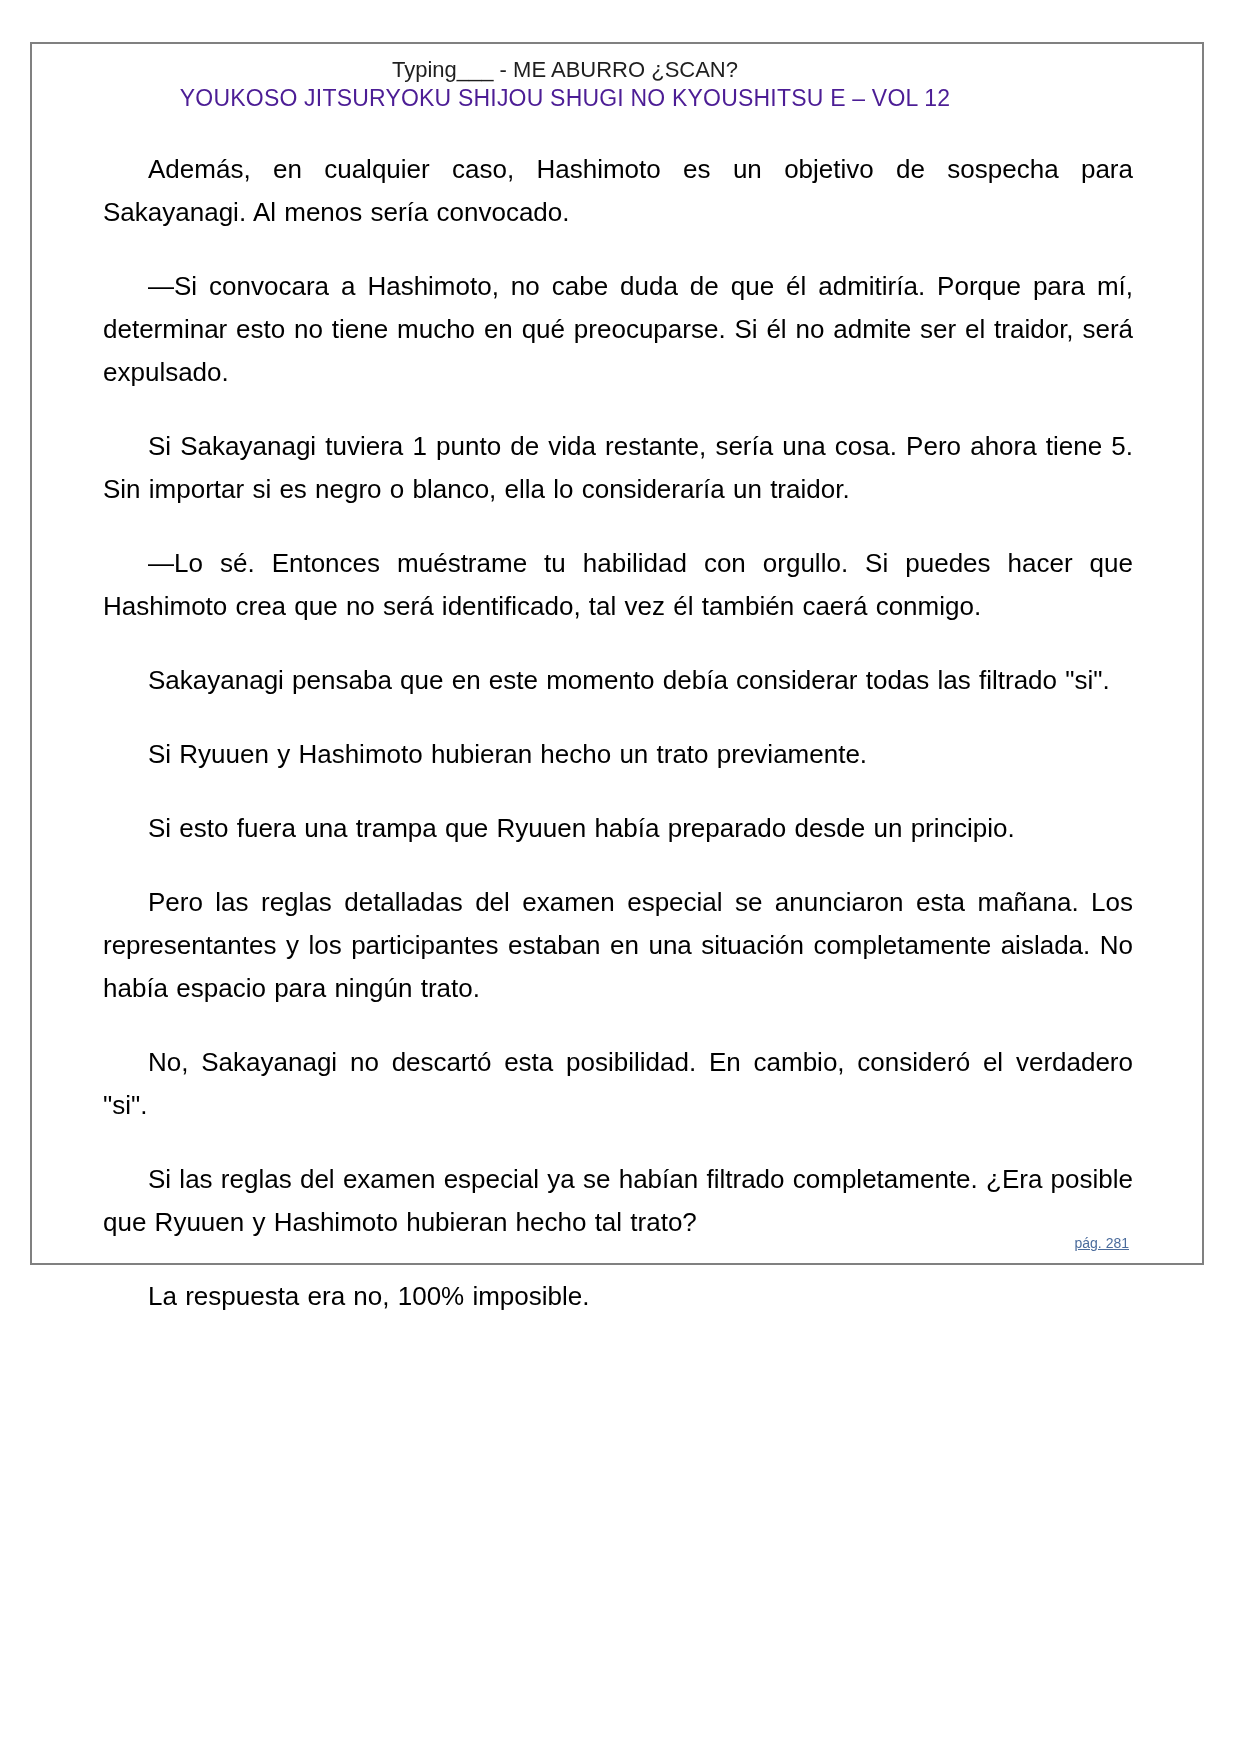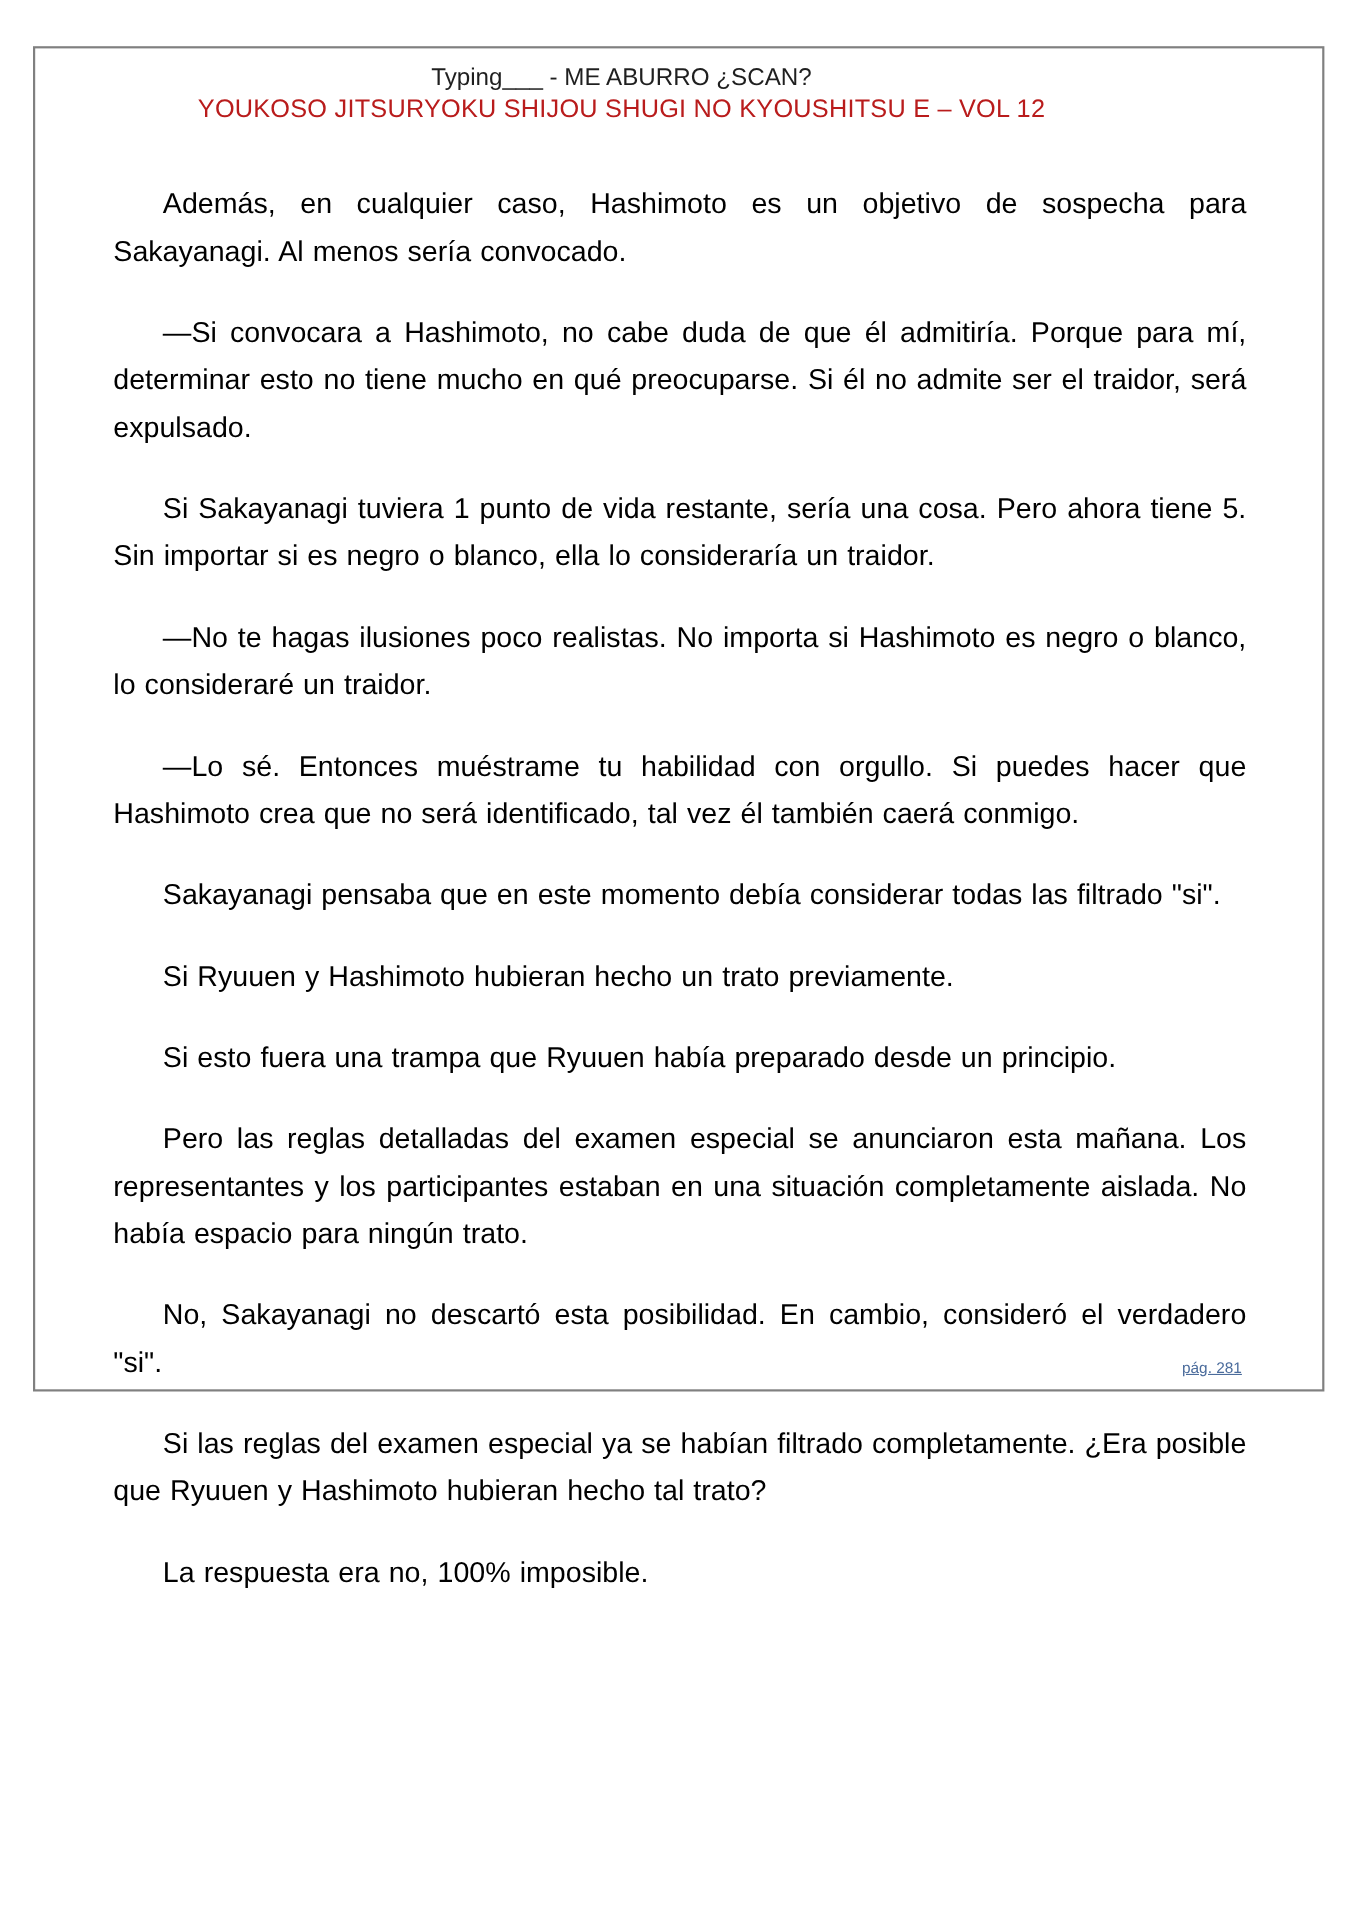--- a/index.html
+++ b/index.html
@@ -32,27 +32,27 @@
   }
   .header-line1 {
     font-size: 22px;
     line-height: 28px;
     color: #1f1f1f;
   }
   .header-line2 {
     font-size: 23px;
     line-height: 28px;
     letter-spacing: 0.2px;
-    color: #b91c1c;
+    color: #4c1d95;
   }
   .doc-body {
     padding: 36px 69px 0 71px;
   }
   .doc-body p {
-    margin: 16px 0 31px 0;
+    margin: 0 0 31px 0;
     font-size: 26px;
     line-height: 43px;
     color: #000000;
     text-align: justify;
     text-indent: 45px;
     word-spacing: 1px;
   }
   .doc-footer {
     position: absolute;
     right: 73px;
@@ -70,21 +70,20 @@
 
     <header class="doc-header">
       <div class="header-line1">Typing___ - ME ABURRO ¿SCAN?</div>
       <div class="header-line2">YOUKOSO JITSURYOKU SHIJOU SHUGI NO KYOUSHITSU E – VOL 12</div>
     </header>
 
     <main class="doc-body">
       <p>Además, en cualquier caso, Hashimoto es un objetivo de sospecha para Sakayanagi. Al menos sería convocado.</p>
       <p>—Si convocara a Hashimoto, no cabe duda de que él admitiría. Porque para mí, determinar esto no tiene mucho en qué preocuparse. Si él no admite ser el traidor, será expulsado.</p>
       <p>Si Sakayanagi tuviera 1 punto de vida restante, sería una cosa. Pero ahora tiene 5. Sin importar si es negro o blanco, ella lo consideraría un traidor.</p>
-      <p>—No te hagas ilusiones poco realistas. No importa si Hashimoto es negro o blanco, lo consideraré un traidor.</p>
       <p>—Lo sé. Entonces muéstrame tu habilidad con orgullo. Si puedes hacer que Hashimoto crea que no será identificado, tal vez él también caerá conmigo.</p>
       <p>Sakayanagi pensaba que en este momento debía considerar todas las filtrado "si".</p>
       <p>Si Ryuuen y Hashimoto hubieran hecho un trato previamente.</p>
       <p>Si esto fuera una trampa que Ryuuen había preparado desde un principio.</p>
       <p>Pero las reglas detalladas del examen especial se anunciaron esta mañana. Los representantes y los participantes estaban en una situación completamente aislada. No había espacio para ningún trato.</p>
       <p>No, Sakayanagi no descartó esta posibilidad. En cambio, consideró el verdadero "si".</p>
       <p>Si las reglas del examen especial ya se habían filtrado completamente. ¿Era posible que Ryuuen y Hashimoto hubieran hecho tal trato?</p>
       <p>La respuesta era no, 100% imposible.</p>
     </main>
 

